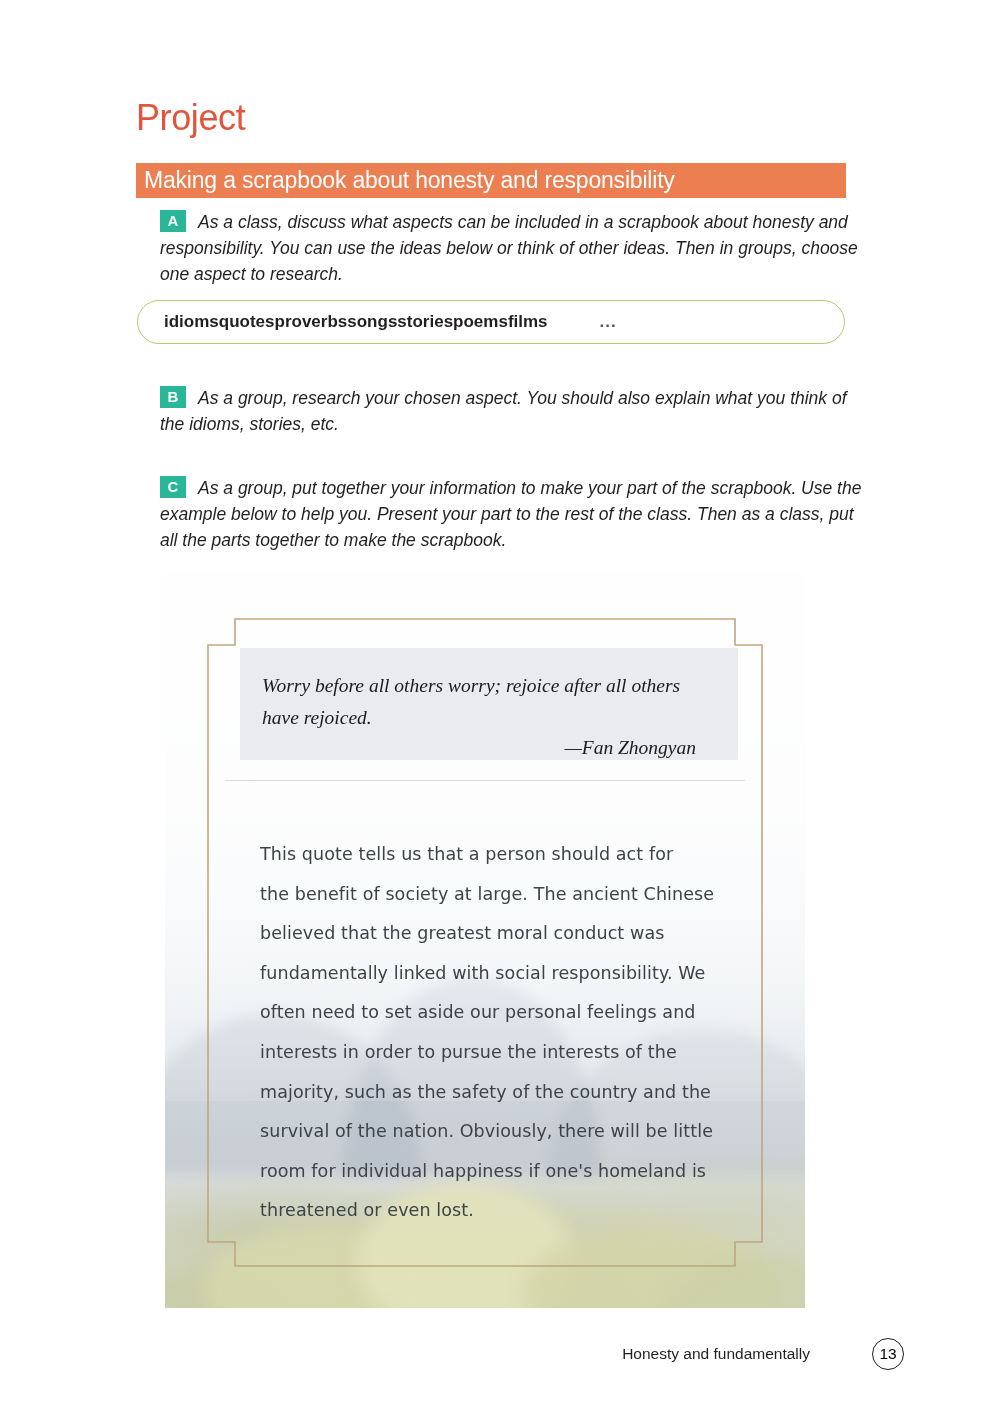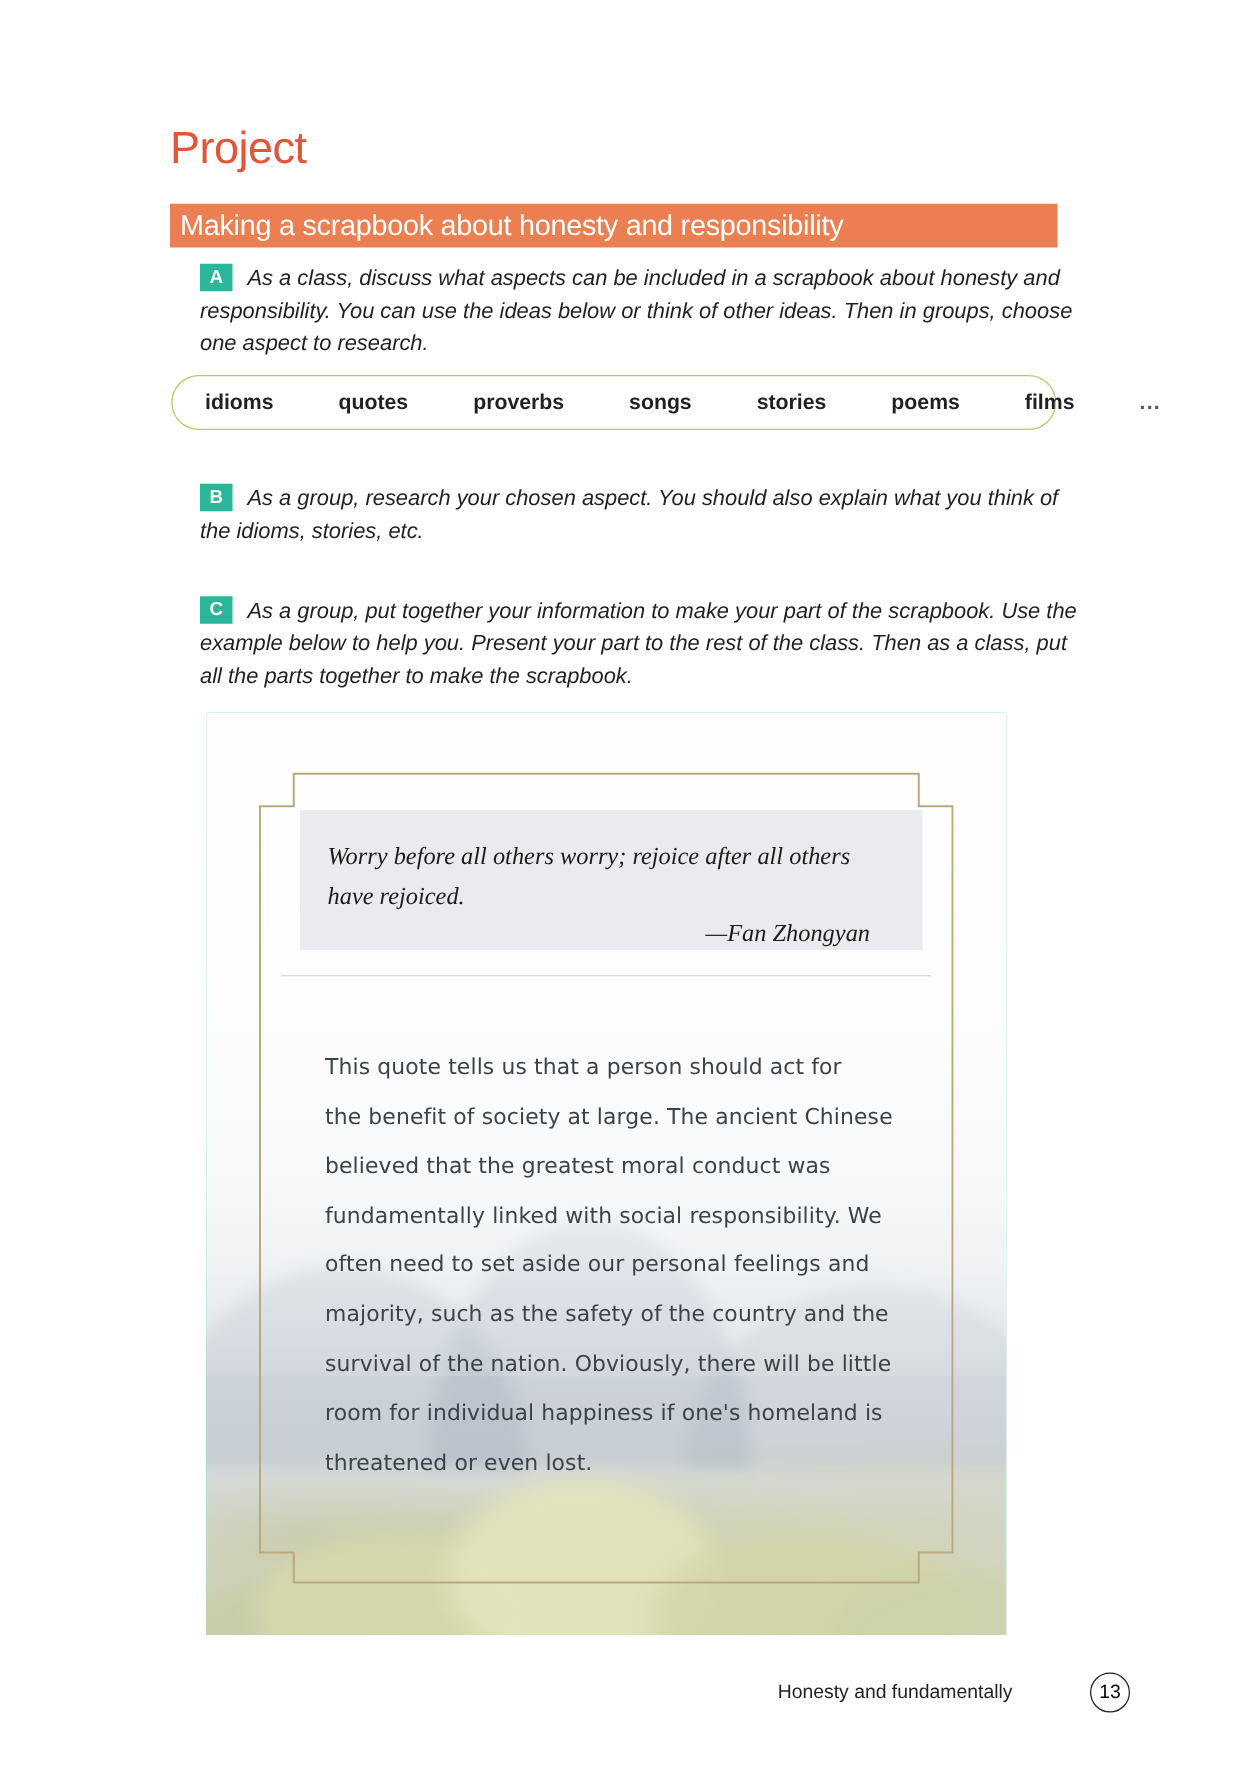--- a/index.html
+++ b/index.html
@@ -100,32 +100,32 @@
   }
   .wordbank .word {
     font-size: 17px;
     font-style: normal;
     color: #231f20;
     text-align: center;
     white-space: nowrap;
     font-weight: bold;
   }
   .wordbank .w0 { margin-left: 26px; }
-  .wordbank .wsp { margin-left: 52px; }
+  .wordbank .wsp { }
   .wordbank .ellipsis { margin-left: 52px; color: #555; letter-spacing: 1px;}
 
   
   .example-panel {
     position: absolute;
     left: 165px;
     top: 570px;
     width: 640px;
     height: 738px;
     overflow: hidden;
-    background: #5eead4;
+    background: #0ea5e9;
   }
   
   .photo-layer {
     position: absolute;
     inset: 0;
     background:
       radial-gradient(ellipse 70% 26% at 30% 100%, rgba(205,208,160,0.80) 0%, rgba(205,208,160,0.0) 70%),
       radial-gradient(ellipse 55% 20% at 72% 99%, rgba(214,216,170,0.75) 0%, rgba(214,216,170,0.0) 72%),
       radial-gradient(ellipse 48% 15% at 52% 93%, rgba(196,201,152,0.62) 0%, rgba(196,201,152,0.0) 75%),
       radial-gradient(ellipse 40% 11% at 14% 90%, rgba(186,192,150,0.50) 0%, rgba(186,192,150,0) 78%),
@@ -327,20 +327,21 @@
     </div>
 
     <div class="divider"></div>
 
     <div class="hand-body">
       <div>This quote tells us that a person should act for</div>
       <div>the benefit of society at large. The ancient Chinese</div>
       <div>believed that the greatest moral conduct was</div>
       <div>fundamentally linked with social responsibility. We</div>
       <div>often need to set aside our personal feelings and</div>
+      <div>interests in order to pursue the interests of the</div>
       <div>majority, such as the safety of the country and the</div>
       <div>survival of the nation. Obviously, there will be little</div>
       <div>room for individual happiness if one's homeland is</div>
       <div>threatened or even lost.</div>
     </div>
 
   </div>
 
   <div class="footer">
     <span class="footer-label">Honesty and fundamentally</span>

